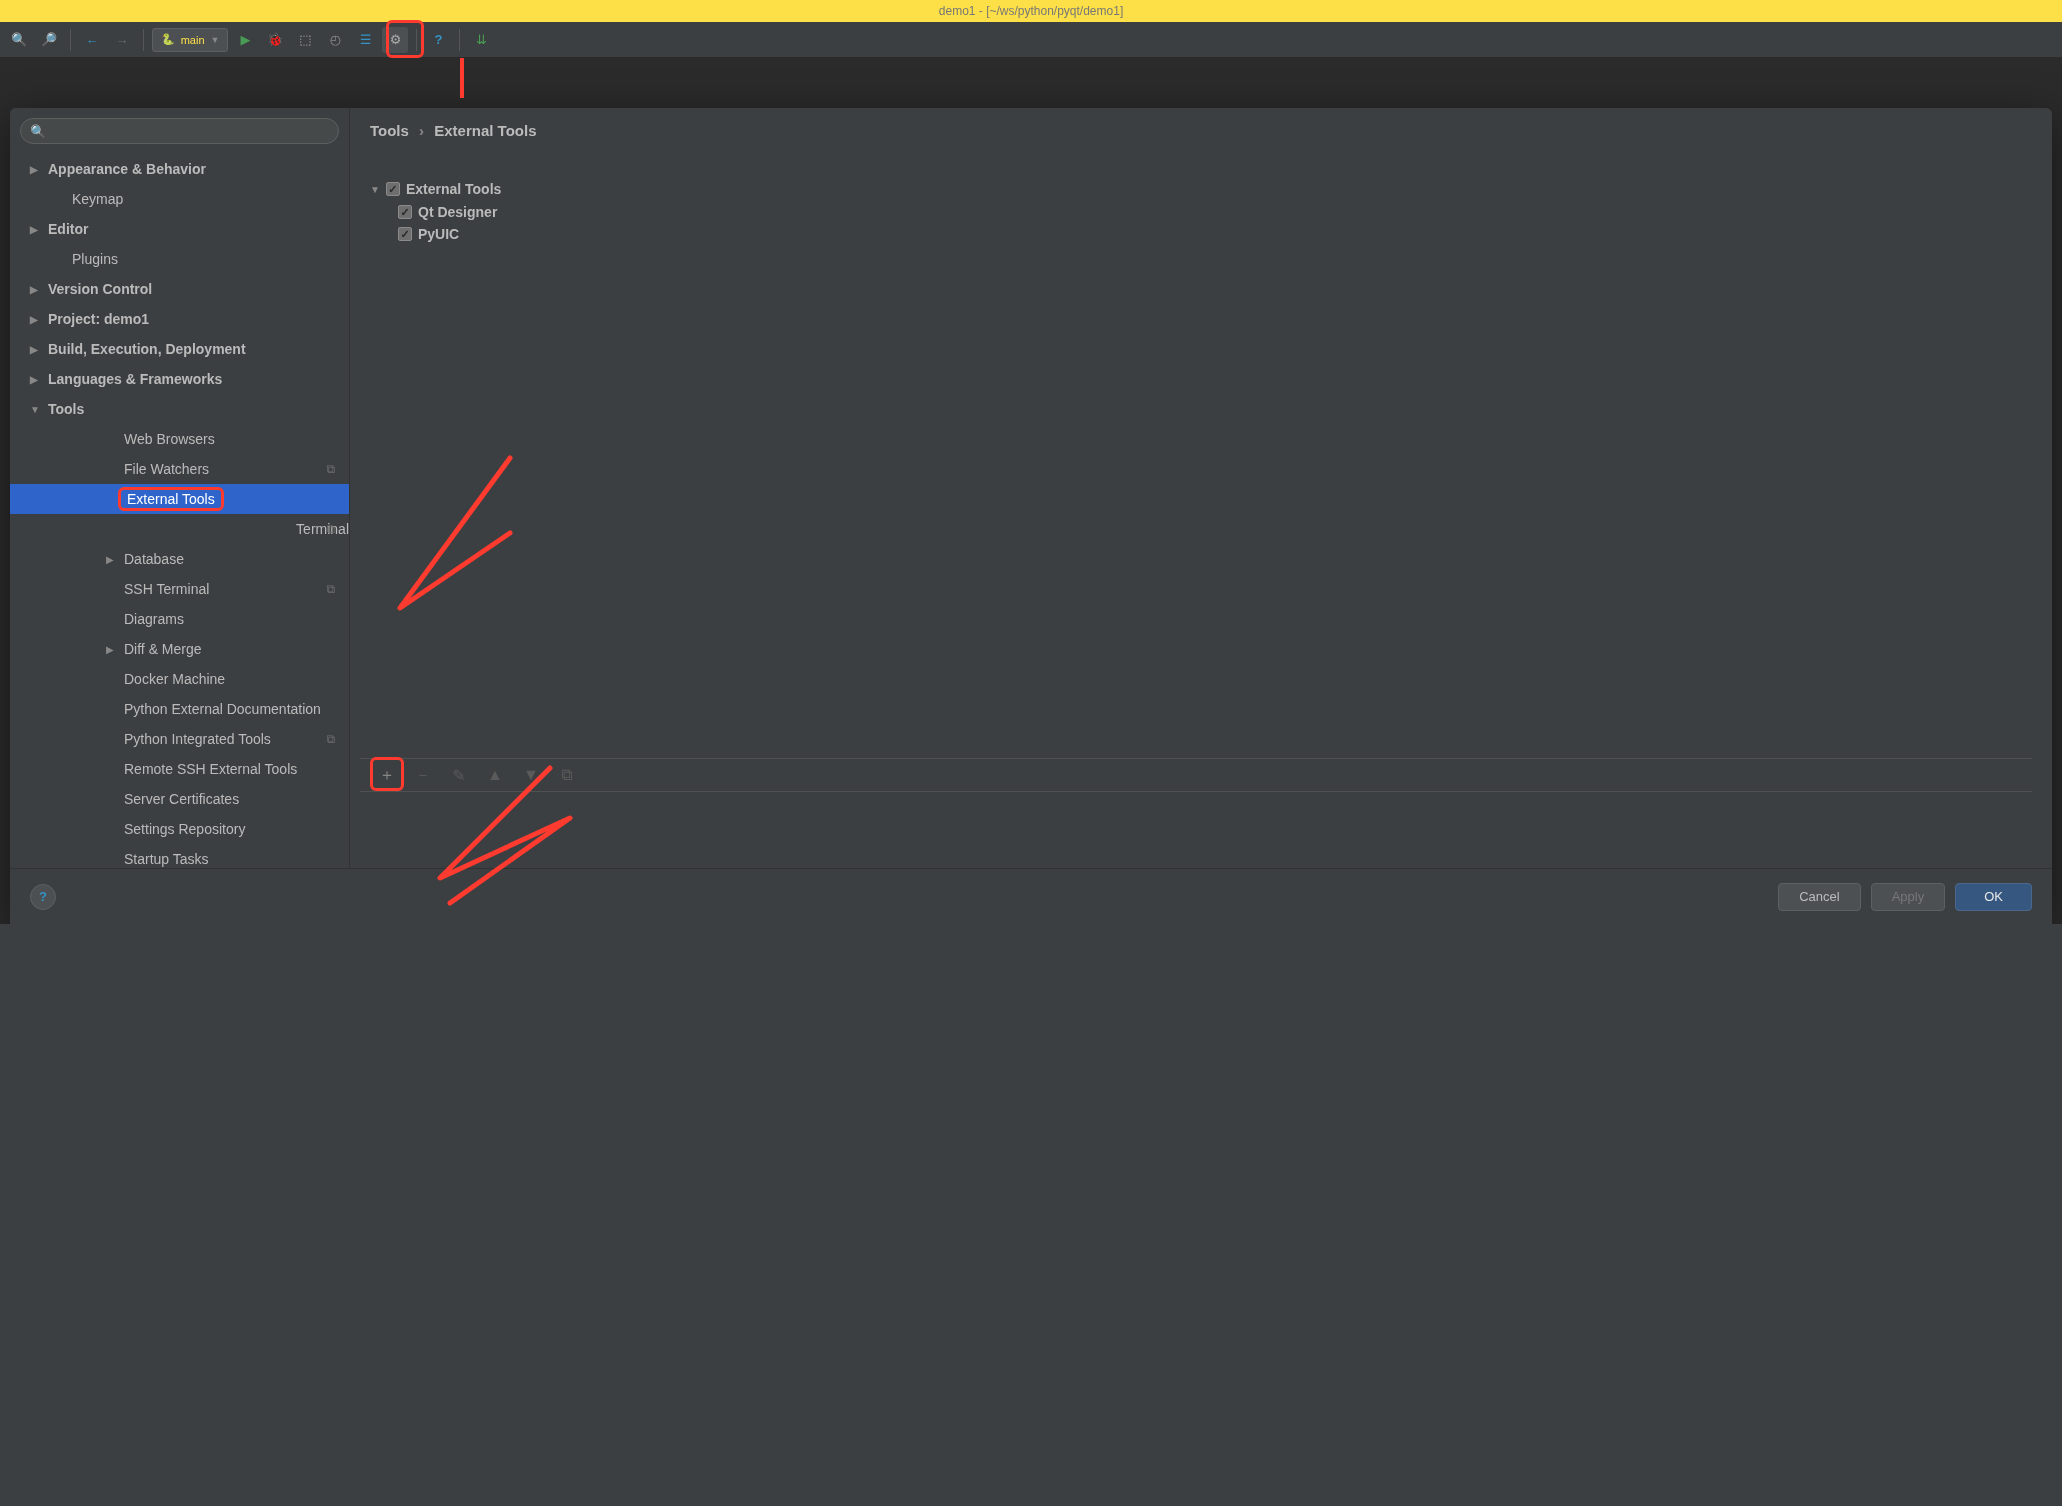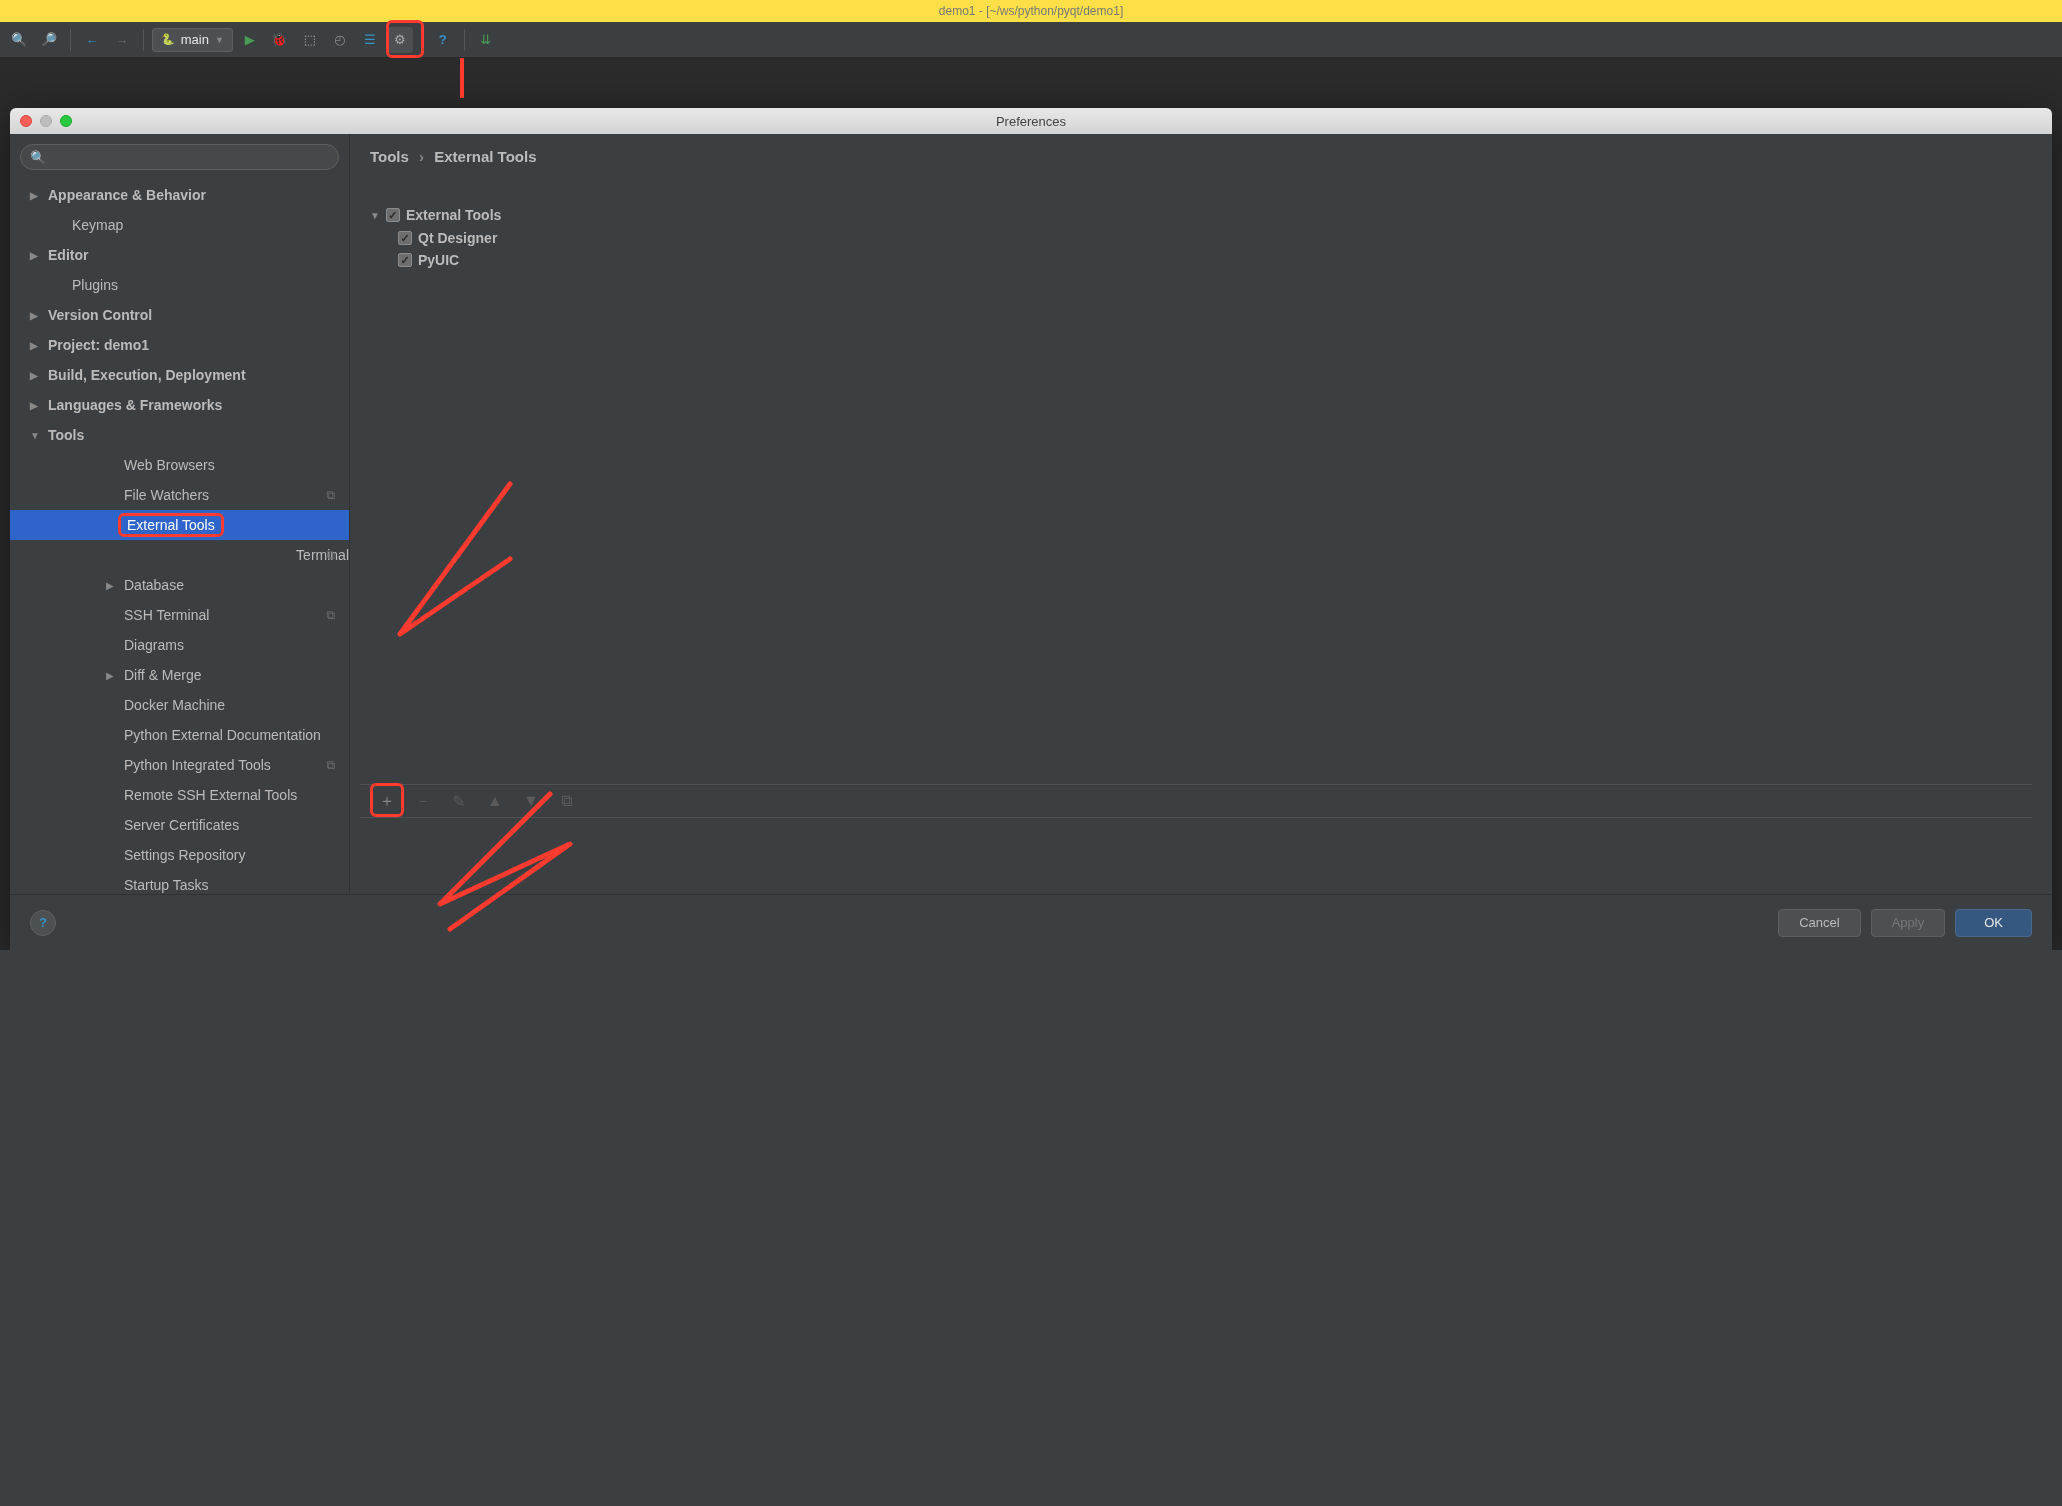--- a/index.html
+++ b/index.html
@@ -7,21 +7,21 @@
 
     
     .app-title { height: 22px; background: #fde047; color: #777; text-align: center; line-height: 22px; font-size: 12px; }
 
     
     .main-toolbar { height: 36px; background: #3c3f41; display: flex; align-items: center; padding: 0 6px; gap: 4px; border-bottom: 1px solid #2b2b2b; position: relative; }
     .tb-icon { width: 26px; height: 26px; display: flex; align-items: center; justify-content: center; color: #a9a9a9; cursor: pointer; border-radius: 3px; }
     .tb-sep { width: 1px; height: 22px; background: #555; margin: 0 4px; }
     .run-config { display: flex; align-items: center; background: #4c5052; border: 1px solid #5e6060; border-radius: 3px; padding: 2px 8px; gap: 6px; cursor: pointer; height: 24px; }
     .py-icon { color: #87a84d; font-size: 11px; }
-    .run-config .cfg-name { color: #e5e5e5; font-size: 13px; }
+    .run-config .cfg-name { color: #fde047; font-size: 11px; }
     .run-config .caret { color: #888; font-size: 9px; }
     .play-icon { color: #499c54 !important; }
     .bug-icon { color: #499c54 !important; }
 
     .highlight-box-1 { position: absolute; border: 3px solid #ff3b30; border-radius: 6px; width: 38px; height: 38px; left: 386px; top: -2px; pointer-events: none; }
     .highlight-box-1a { position: absolute; width: 4px; height: 40px; background: #ff3b30; left: 460px; top: 36px; pointer-events: none; }
 
     
     .backdrop { background: #2b2b2b; padding-top: 50px; padding-left: 10px; padding-right: 10px; }
 
@@ -105,28 +105,20 @@
   <div class="tb-icon" style="color:#3592c4;font-weight:bold">?</div>
   <div class="tb-sep"></div>
   <div class="tb-icon" style="color:#499c54">⇊</div>
   <div class="highlight-box-1"></div>
   <div class="highlight-box-1a"></div>
 </div>
 
 <div class="backdrop">
 
   <div class="dialog">
-    <div class="dialog-titlebar">
-      <div class="traffic">
-        <span class="tl-close"></span>
-        <span class="tl-min"></span>
-        <span class="tl-max"></span>
-      </div>
-      <div class="dialog-title">Preferences</div>
-    </div>
 
     <div class="dialog-body">
       <div class="sidebar">
         <div class="search-wrap">
           <span class="sicon">🔍</span>
           <input class="search-input" placeholder="" style="">
         </div>
         <div class="tree" id="tree">
             <div class="tree-item">
               <span class="arrow">▶</span>

